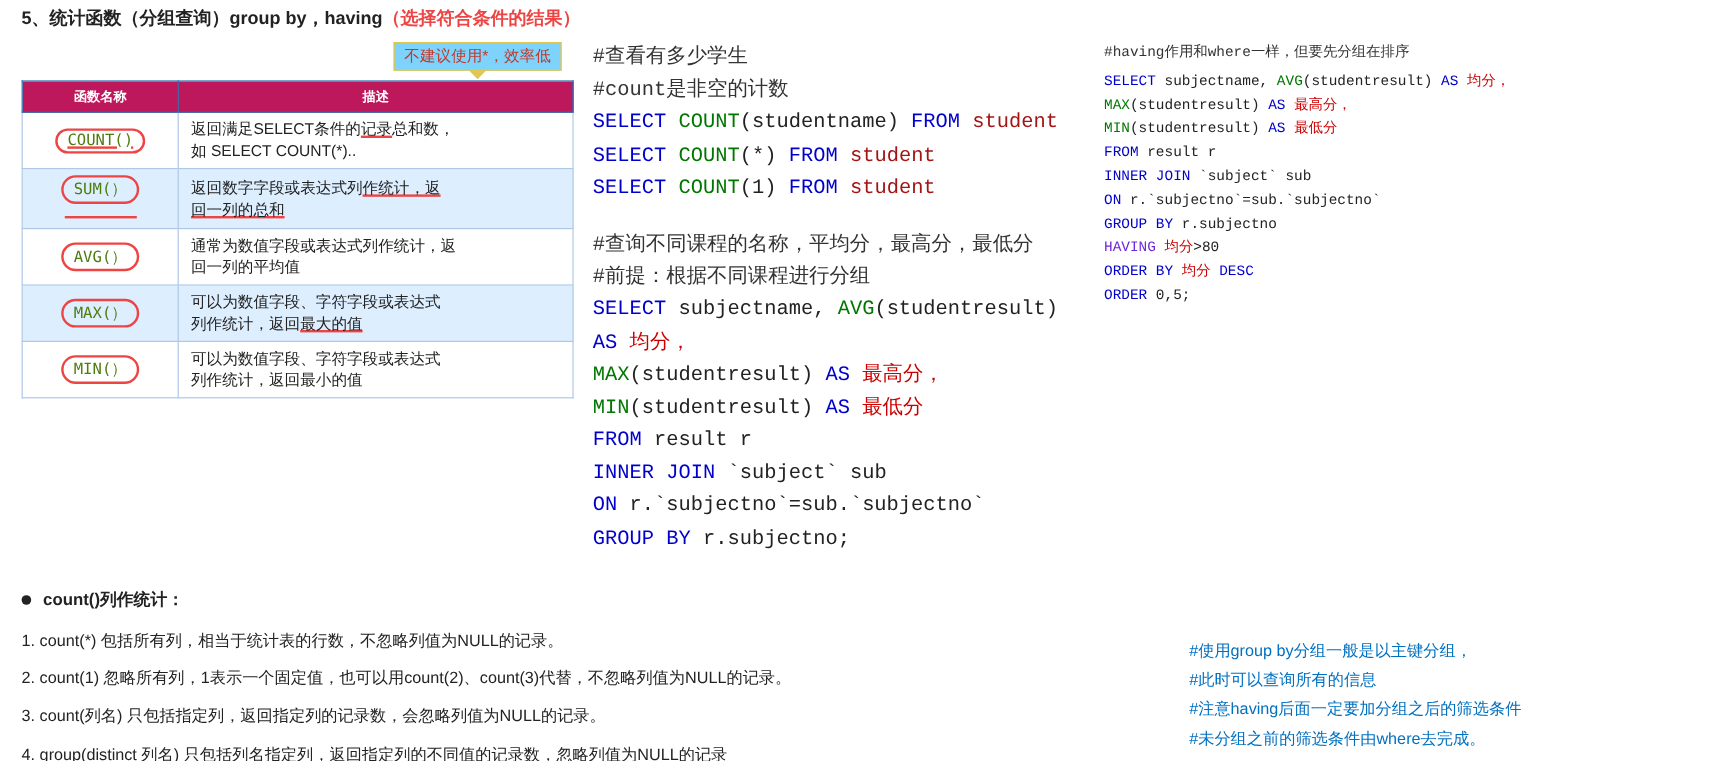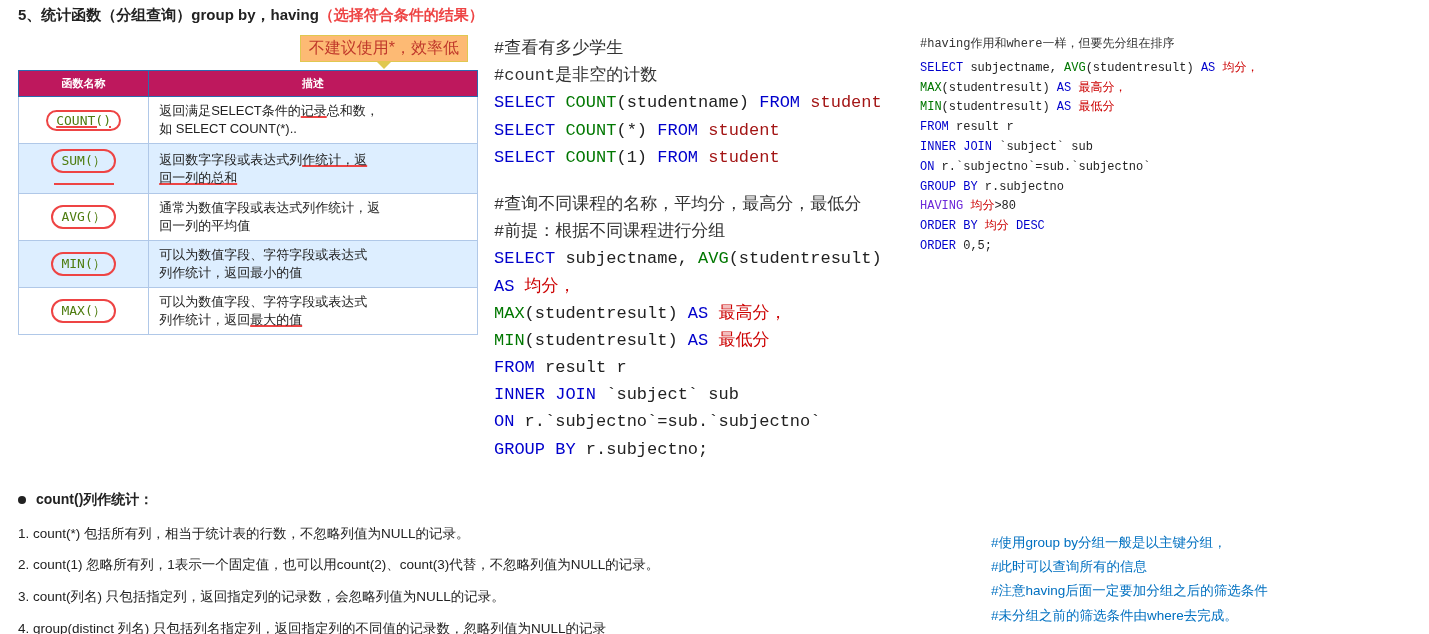--- a/index.html
+++ b/index.html
@@ -36,24 +36,24 @@
       max-width: 460px;
     }
     
     .warning-banner {
       display: flex;
       justify-content: flex-end;
       margin-bottom: 0;
       position: relative;
     }
     .warning-box {
-      background: #fdba74;
+      background: #7dd3fc;
       border: 1px solid #e0c850;
       color: #c0392b;
-      font-size: 16px;
+      font-size: 13px;
       padding: 2px 8px;
       position: relative;
       margin-right: 10px;
     }
     .warning-box::after {
       content: '';
       position: absolute;
       bottom: -8px;
       left: 50%;
       transform: translateX(-50%);
@@ -237,29 +237,29 @@
             <td>返回数字字段或表达式列<span style="text-decoration:underline;text-decoration-color:#e44;text-decoration-thickness:2px;">作统计，返<br>回一列的总和</span></td>
           </tr>
           <tr>
             <td class="func-name">
               <span class="func-circle">AVG(）</span>
             </td>
             <td>通常为数值字段或表达式列作统计，返<br>回一列的平均值</td>
           </tr>
           <tr>
             <td class="func-name">
+              <span class="func-circle">MAX(）</span>
+            </td>
+            <td>可以为数值字段、字符字段或表达式<br>列作统计，返回<span style="text-decoration:underline;text-decoration-color:#e44;text-decoration-thickness:2px;">最大的值</span></td>
+          </tr>
+          <tr>
+            <td class="func-name">
               <span class="func-circle">MIN(）</span>
             </td>
             <td>可以为数值字段、字符字段或表达式<br>列作统计，返回最小的值</td>
-          </tr>
-          <tr>
-            <td class="func-name">
-              <span class="func-circle">MAX(）</span>
-            </td>
-            <td>可以为数值字段、字符字段或表达式<br>列作统计，返回<span style="text-decoration:underline;text-decoration-color:#e44;text-decoration-thickness:2px;">最大的值</span></td>
           </tr>
         </tbody>
       </table>
     </div>
 
     <div class="middle-section">
       <div class="code-section">
         <div><span class="code-comment">#查看有多少学生</span></div>
         <div><span class="code-comment">#count是非空的计数</span></div>
         <div>

